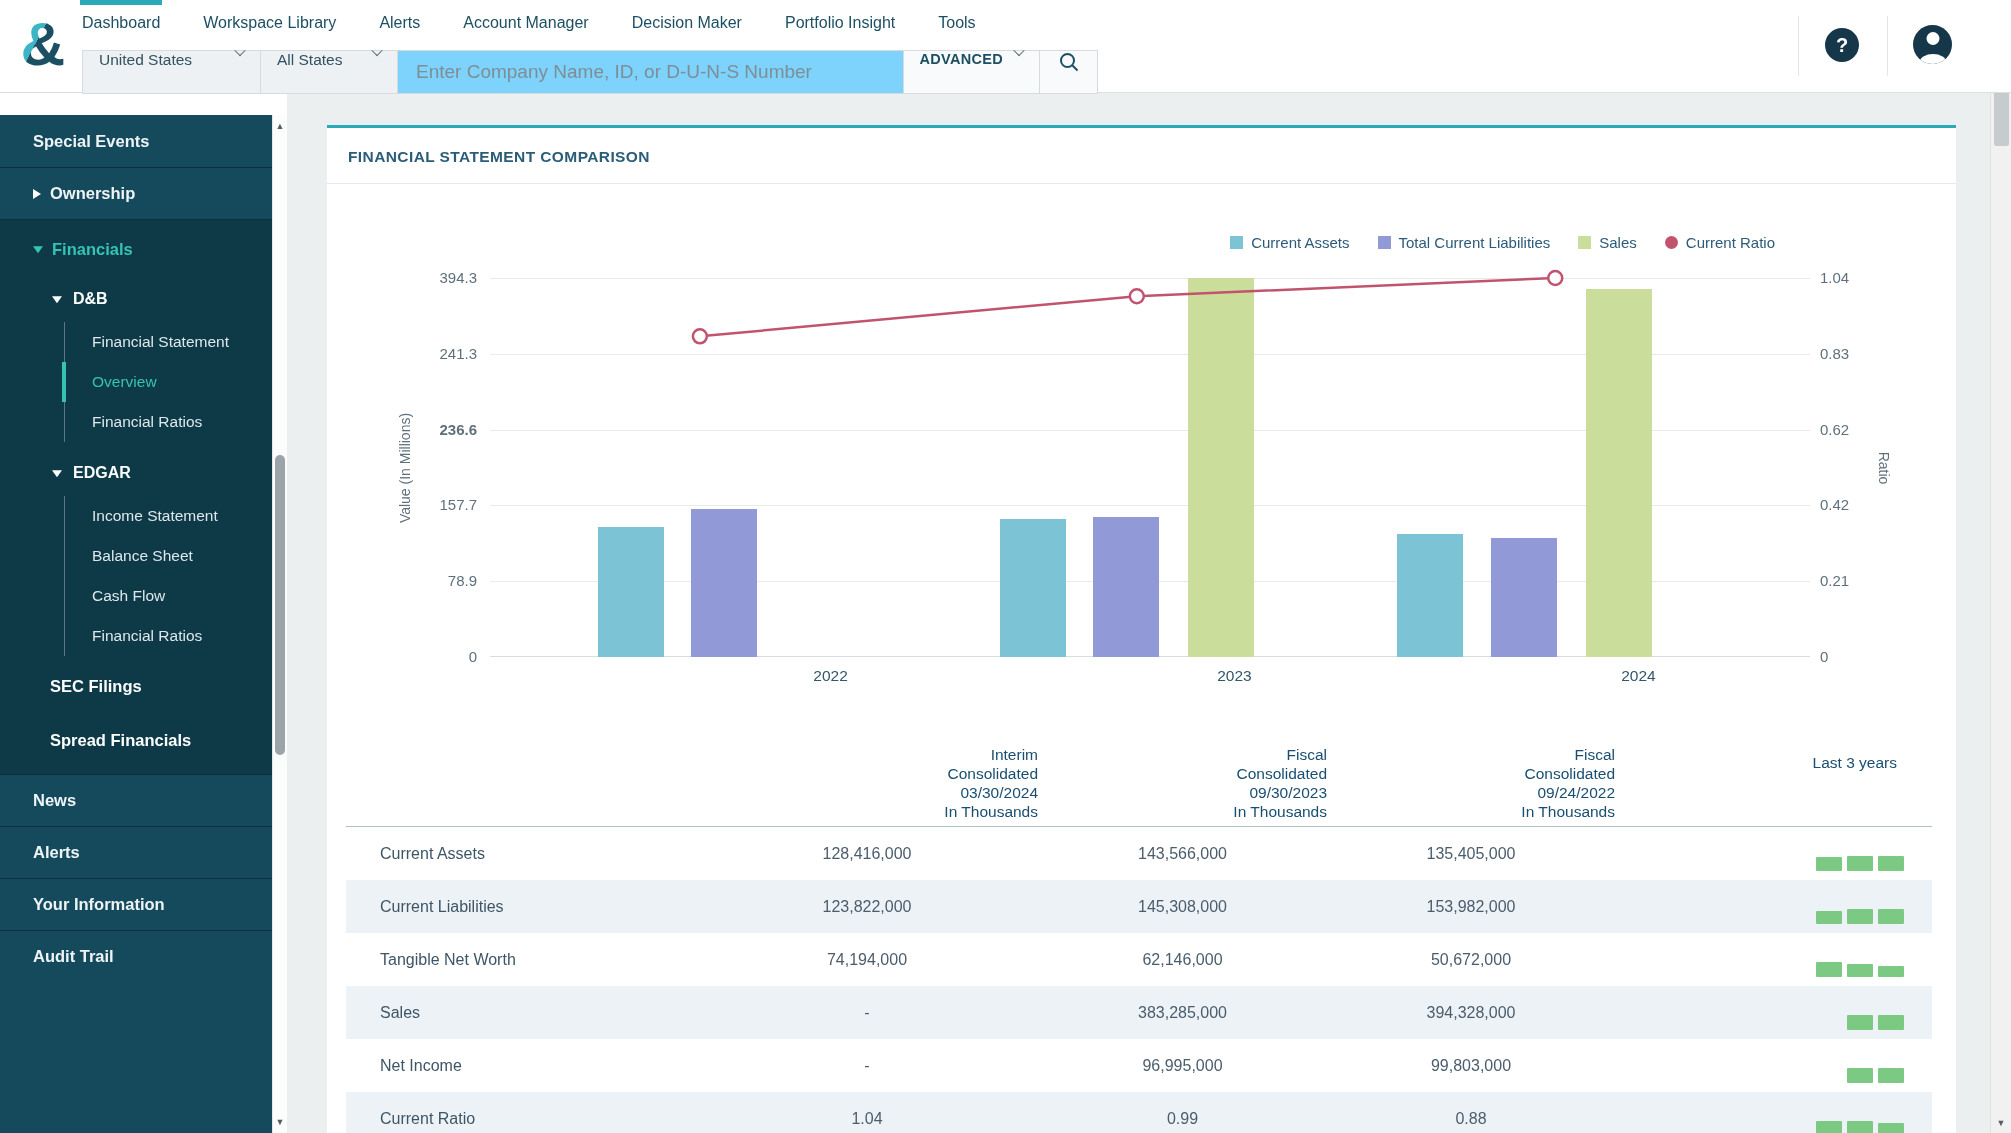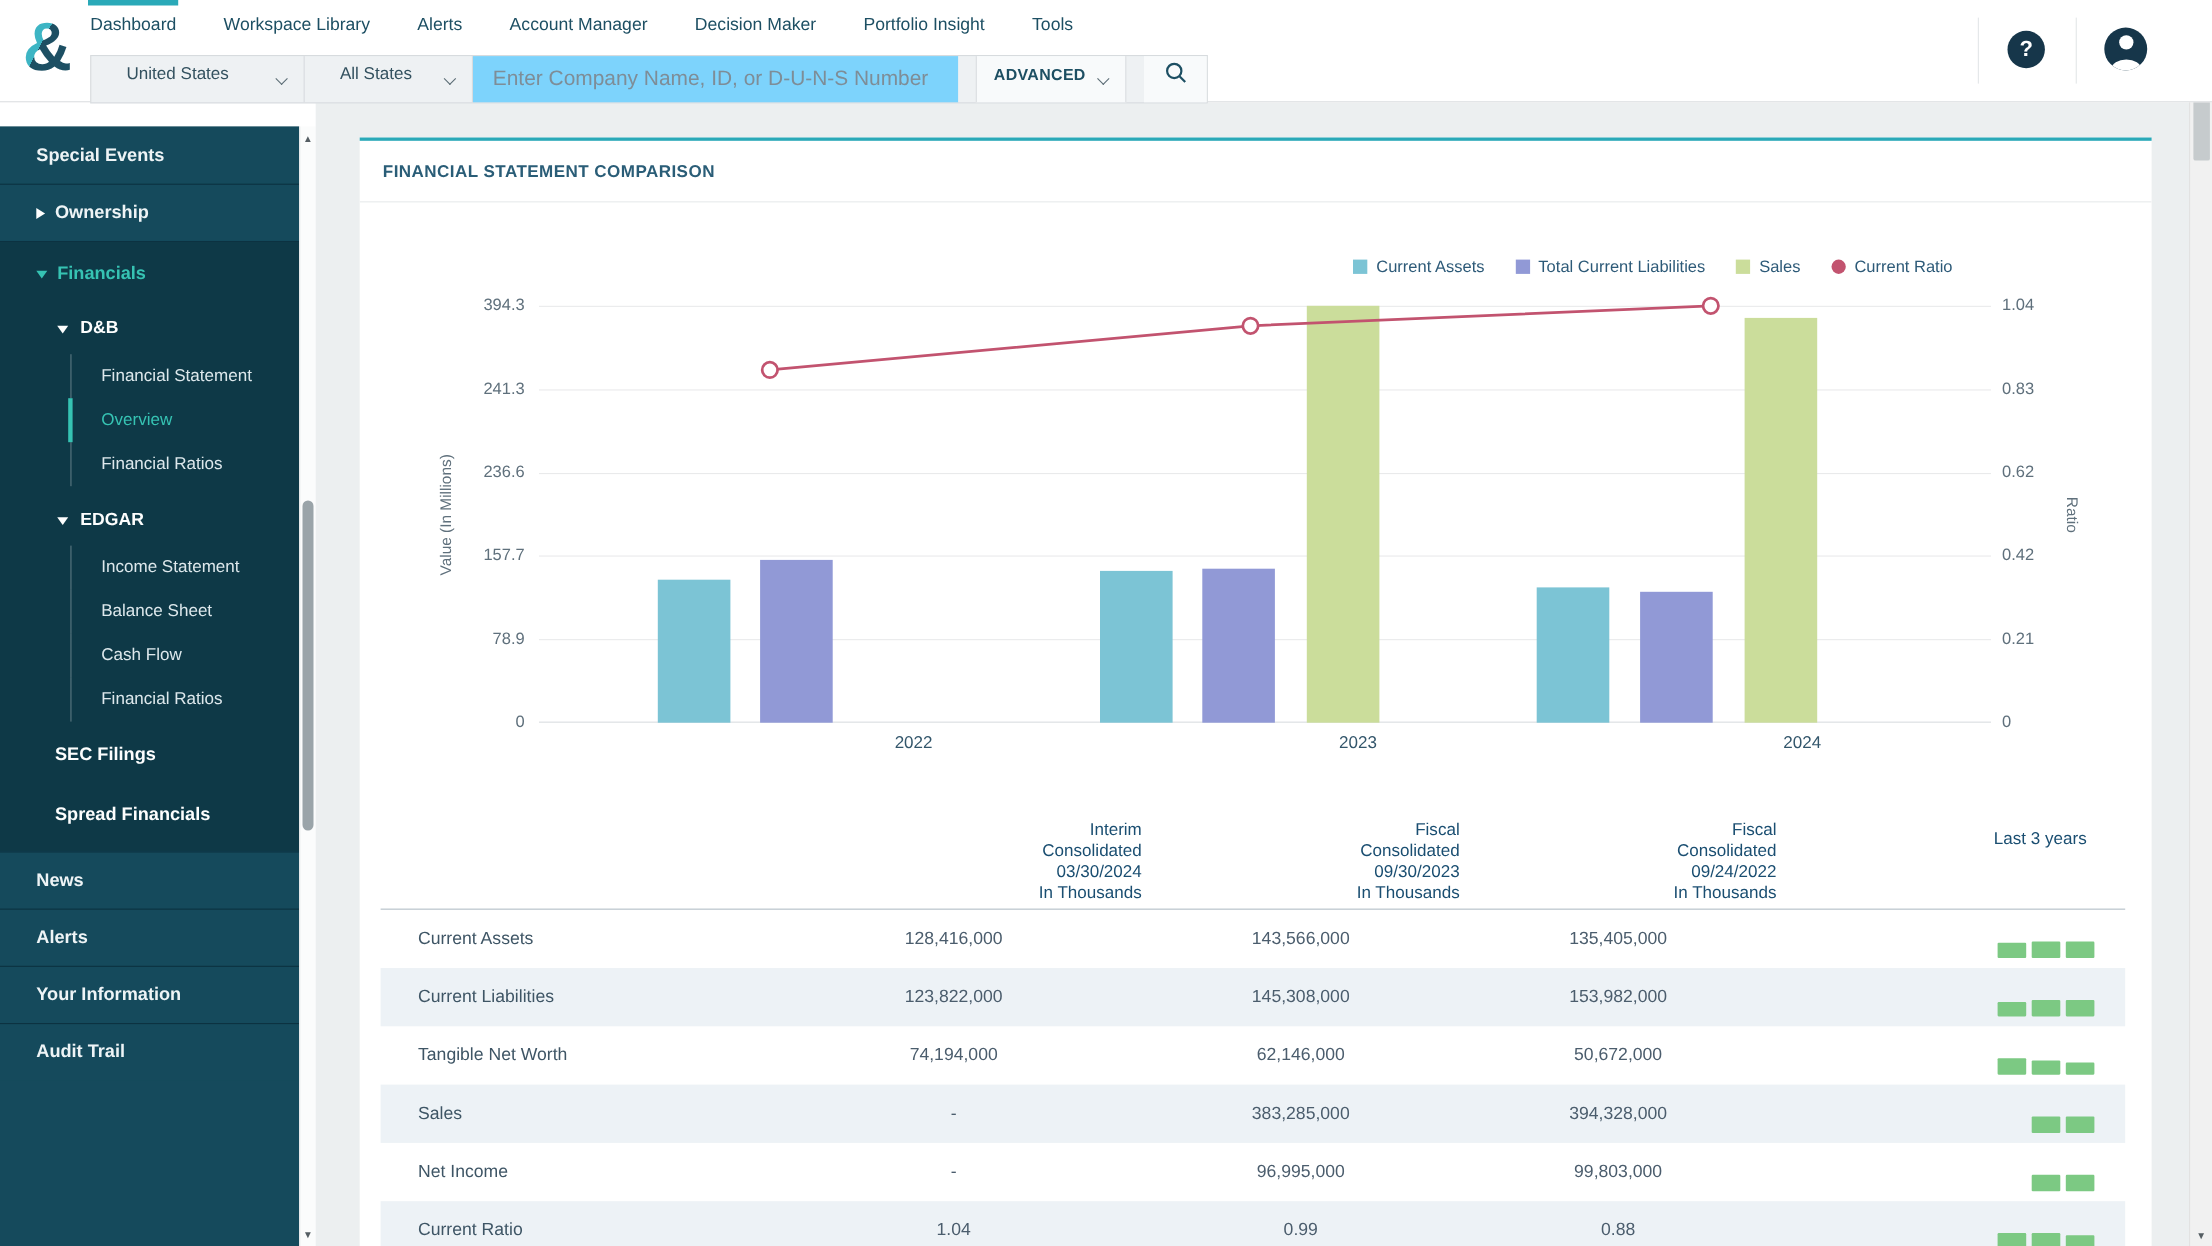--- a/index.html
+++ b/index.html
@@ -10,21 +10,21 @@
   
   header { position:absolute; left:0; top:0; width:2011px; height:93px; background:#fff; border-bottom:1px solid #dcdfe1; z-index:5; }
   .logo { position:absolute; left:14px; top:8px; width:58px; height:72px; font-size:62px; font-weight:bold; text-align:center; line-height:72px; color:#23849c; }
   @supports ((-webkit-background-clip:text) or (background-clip:text)) {
     .logo { background:linear-gradient(118deg,#3db5c4 42%,#1d4f63 42%); -webkit-background-clip:text; background-clip:text; color:transparent; }
   }
   nav { position:absolute; left:82px; top:0; height:48px; display:flex; }
   .nav-item { position:relative; height:48px; line-height:46px; margin-right:43px; font-size:16px; color:#1d4f63; cursor:pointer; white-space:nowrap; }
   .nav-item.active::before { content:''; position:absolute; left:-2px; right:-2px; top:0; height:5px; background:#2aa9b8; }
   .searchbar { position:absolute; left:82px; top:50px; width:1016px; height:44px; display:flex; align-items:stretch; background:#eef1f3; border:1px solid #d7dbde; }
-  .sb-sec { display:flex; align-items:flex-end; padding:16px 16px; font-size:15.5px; color:#33515f; border-right:1px solid #d7dbde; cursor:pointer; white-space:nowrap;margin-left:16px; }
+  .sb-sec { display:flex; align-items:flex-start; padding:0 16px; font-size:15.5px; color:#33515f; border-right:1px solid #d7dbde; cursor:pointer; white-space:nowrap; }
   .sb-sec .chev { width:8px; height:8px; border-right:1.6px solid #5a6b74; border-bottom:1.6px solid #5a6b74; transform:rotate(45deg) translate(-1px,-1px); margin-left:12px; margin-top:-3px; }
   .sb-country { width:178px; justify-content:space-between; }
   .sb-state { width:137px; justify-content:space-between; }
   .searchbar input { flex:1; border:none; outline:none; background:#7dd3fc; padding:0 18px; font-size:19px; color:#33515f; font-family:"Liberation Sans",sans-serif; }
   .searchbar input::placeholder { color:#7e8d97; }
   .sb-adv { font-weight:bold; font-size:14.5px; color:#1d4f63; letter-spacing:.3px; background:#f8fafb; border-left:1px solid #d7dbde; }
   .sb-go { width:57px; justify-content:center; background:#f8fafb; border-right:none; }
   .hdr-divider { position:absolute; top:16px; height:60px; width:1px; background:#e3e6e8; }
   .help-btn { position:absolute; left:1825px; top:28px; width:34px; height:34px; border-radius:50%; background:#16364a; color:#fff; font-weight:bold; font-size:20px; text-align:center; line-height:34px; cursor:pointer; }
   .avatar { position:absolute; left:1913px; top:25px; width:39px; height:39px; border-radius:50%; background:#16364a; overflow:hidden; cursor:pointer; }
@@ -257,21 +257,21 @@
             <circle cx="646.8" cy="18.221153846153864" r="7" fill="#fff" stroke="#c2536f" stroke-width="2.5"></circle>
             <circle cx="1065.24" cy="0" r="7" fill="#fff" stroke="#c2536f" stroke-width="2.5"></circle>
           </svg>
           <div class="year-label" style="left: 25.8%;">2022</div>
           <div class="year-label" style="left: 56.4%;">2023</div>
           <div class="year-label" style="left: 87%;">2024</div>
         </div>
       <div id="lticks">
           <div class="tick left" style="left: 90px; top: 141px;">394.3</div>
           <div class="tick left" style="left: 90px; top: 216.8px;">241.3</div>
-          <div class="tick left" style="left: 90px; top: 292.6px;">236.6</div>
+          <div class="tick left" style="left: 90px; top: 292.6px; font-weight: bold;">236.6</div>
           <div class="tick left" style="left: 90px; top: 368.4px;">157.7</div>
           <div class="tick left" style="left: 90px; top: 444.2px;">78.9</div>
           <div class="tick left" style="left: 90px; top: 520px;">0</div>
         </div>
       <div id="rticks">
           <div class="tick" style="left: 1493px; top: 141px;">1.04</div>
           <div class="tick" style="left: 1493px; top: 216.8px;">0.83</div>
           <div class="tick" style="left: 1493px; top: 292.6px;">0.62</div>
           <div class="tick" style="left: 1493px; top: 368.4px;">0.42</div>
           <div class="tick" style="left: 1493px; top: 444.2px;">0.21</div>

